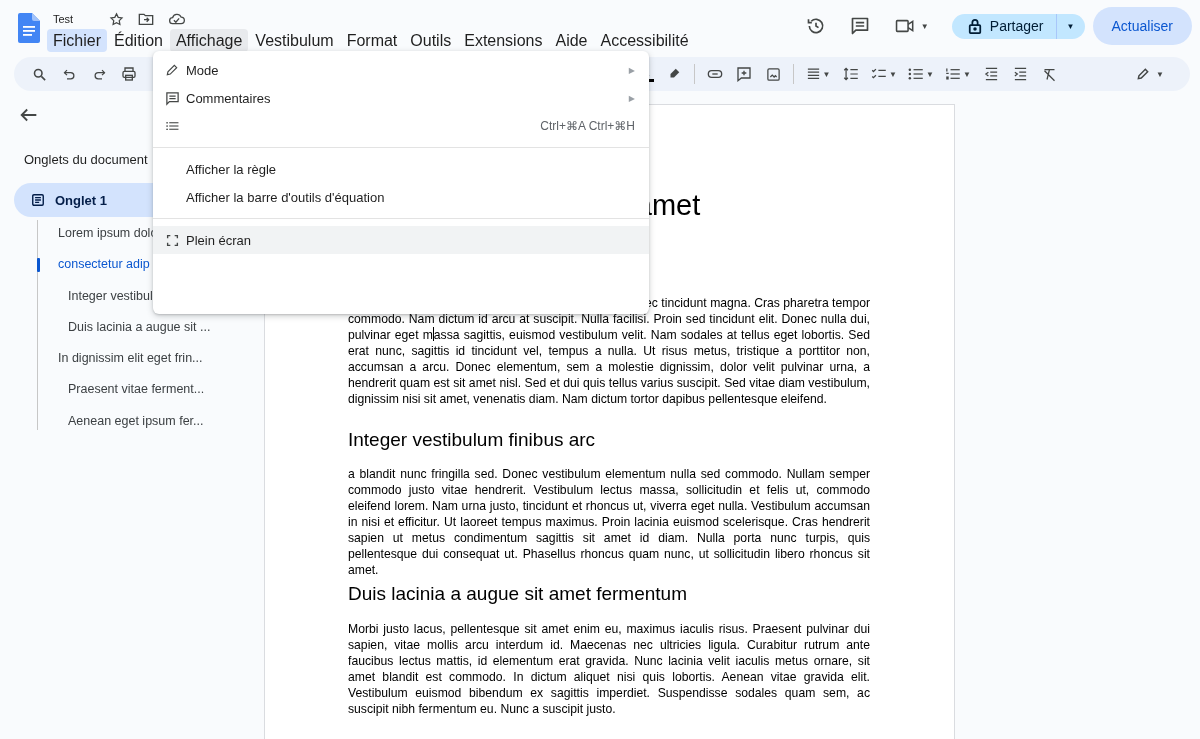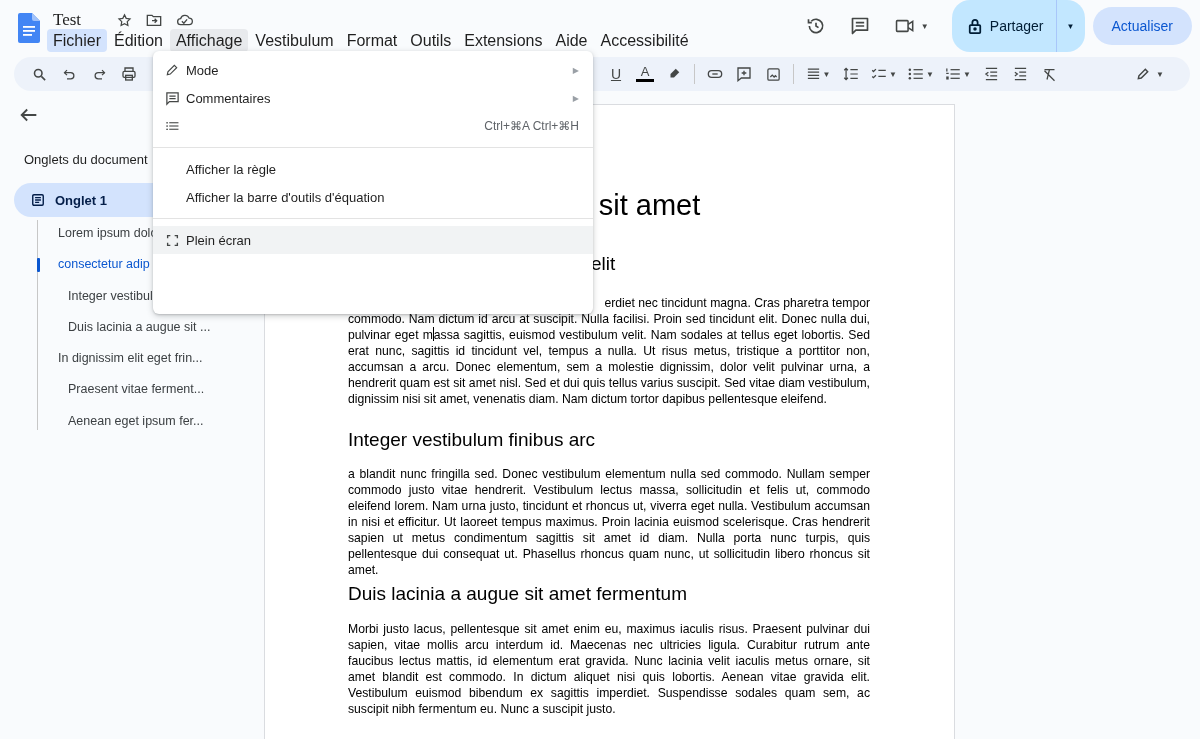--- a/index.html
+++ b/index.html
@@ -7,29 +7,29 @@
   body {
     background: #f9fbfd;
     font-family: "Liberation Sans", sans-serif;
     color: #1f1f1f;
     position: relative;
   }
   
   .header { position: absolute; left: 0; top: 0; width: 1200px; height: 56px; background: #f9fbfd; }
   .doc-logo { position: absolute; left: 18px; top: 13px; width: 22px; height: 30px; }
   .title-row { position: absolute; left: 53px; top: 10px; display: flex; align-items: center; gap: 12px; }
-  .doc-title { font-size: 17px; color: #1f1f1f; margin-right: 22px; font-family: Liberation Serif, serif; }
+  .doc-title { font-size: 11px; color: #1f1f1f; margin-right: 22px; }
   .title-icon { width: 18px; height: 18px; display: inline-flex; align-items: center; justify-content: center; color: #444746; }
   .menubar { position: absolute; left: 47px; top: 29px; display: flex; align-items: center; }
   .menu-item { font-size: 16px; padding: 3px 6px; border-radius: 4px; color: #1f1f1f; margin-right: 1px; line-height: 17px; }
   .menu-item.active-blue { background: #d3e3fd; }
   .menu-item.open { background: #e8eaed; }
   .header-right { position: absolute; right: 0; top: 8px; height: 36px; display: flex; align-items: center; }
   .hdr-icon { width: 36px; height: 36px; display: inline-flex; align-items: center; justify-content: center; color: #444746; }
-  .share-btn { display: flex; align-items: center; background: #c2e7ff; height: 52px; border-radius: 18px; margin-left: 16px; }
+  .share-btn { display: flex; align-items: center; background: #c2e7ff; height: 25px; border-radius: 18px; margin-left: 16px; }
   .share-main { display: flex; align-items: center; gap: 8px; padding: 0 12px 0 16px; font-size: 14px; color: #001d35; height: 100%; border-right: 1px solid #a8c7fa; }
   .share-drop { width: 28px; display: flex; align-items: center; justify-content: center; height: 100%; }
   .update-btn { margin-left: 8px; margin-right: 8px; background: #d3e3fd; color: #0b57d0; font-size: 14px; height: 38px; padding: 0 19px; border-radius: 19px; display: flex; align-items: center; }
   
   .toolbar { position: absolute; left: 14px; top: 57px; width: 1176px; height: 34px; background: #edf2fa; border-radius: 17px; display: flex; align-items: center; }
   .tb-btn { height: 28px; min-width: 26px; display: inline-flex; align-items: center; justify-content: center; color: #444746; font-size: 14px; }
   .tb-sep { width: 1px; height: 20px; background: #c7c7c7; margin: 0 4px; }
   .tb-caret { font-size: 8px; margin-left: 2px; color: #444746; }
   
   .back-arrow { position: absolute; left: 18px; top: 104px; width: 22px; height: 22px; color: #444746; }
@@ -40,21 +40,21 @@
   .outline-item.active { color: #0b57d0; }
   .outline-active-bar { position: absolute; left: -1px; width: 3px; height: 14px; background: #0b57d0; border-radius: 1px; }
   
   .page { position: absolute; left: 264px; top: 104px; width: 691px; height: 640px; background: #ffffff; border: 1px solid #dadce0; border-bottom: none; }
   .doc-content { position: absolute; left: 83px; top: 0; width: 522px; font-family: "Liberation Sans", sans-serif; color: #000; }
   .doc-title-h { position: absolute; left: 0; top: 84px; font-size: 29px; white-space: nowrap; }
   .doc-h2 { position: absolute; left: 0; font-size: 19px; white-space: nowrap; }
   .doc-p { position: absolute; left: 0; width: 522px; font-size: 12.2px; line-height: 16px; text-align: justify; }
   .cursor { display: inline-block; width: 1px; height: 14px; background: #000; vertical-align: -2px; }
   
-  .dropdown { position: absolute; left: 153px; top: 51px; width: 440px; height: 263px; background: #fff; border-radius: 6px; box-shadow: 0 2px 6px rgba(60,64,67,.25), 0 1px 2px rgba(60,64,67,.2); padding-top: 5px; }
+  .dropdown { position: absolute; left: 153px; top: 51px; width: 496px; height: 263px; background: #fff; border-radius: 6px; box-shadow: 0 2px 6px rgba(60,64,67,.25), 0 1px 2px rgba(60,64,67,.2); padding-top: 5px; }
   .dd-item { position: relative; height: 28px; display: flex; align-items: center; font-size: 13px; color: #1f1f1f; }
   .dd-icon { position: absolute; left: 10px; width: 18px; height: 18px; display: flex; align-items: center; justify-content: center; color: #444746; }
   .dd-label { position: absolute; left: 33px; }
   .dd-shortcut { position: absolute; right: 14px; font-size: 12px; color: #5f6368; }
   .dd-sub { position: absolute; right: 14px; font-size: 8px; color: #9aa0a6; }
   .dd-sep { height: 1px; background: #e3e3e3; margin: 7px 0; }
   .dd-item.hover { background: #f1f3f4; }
 </style>
 </head>
 <body>

